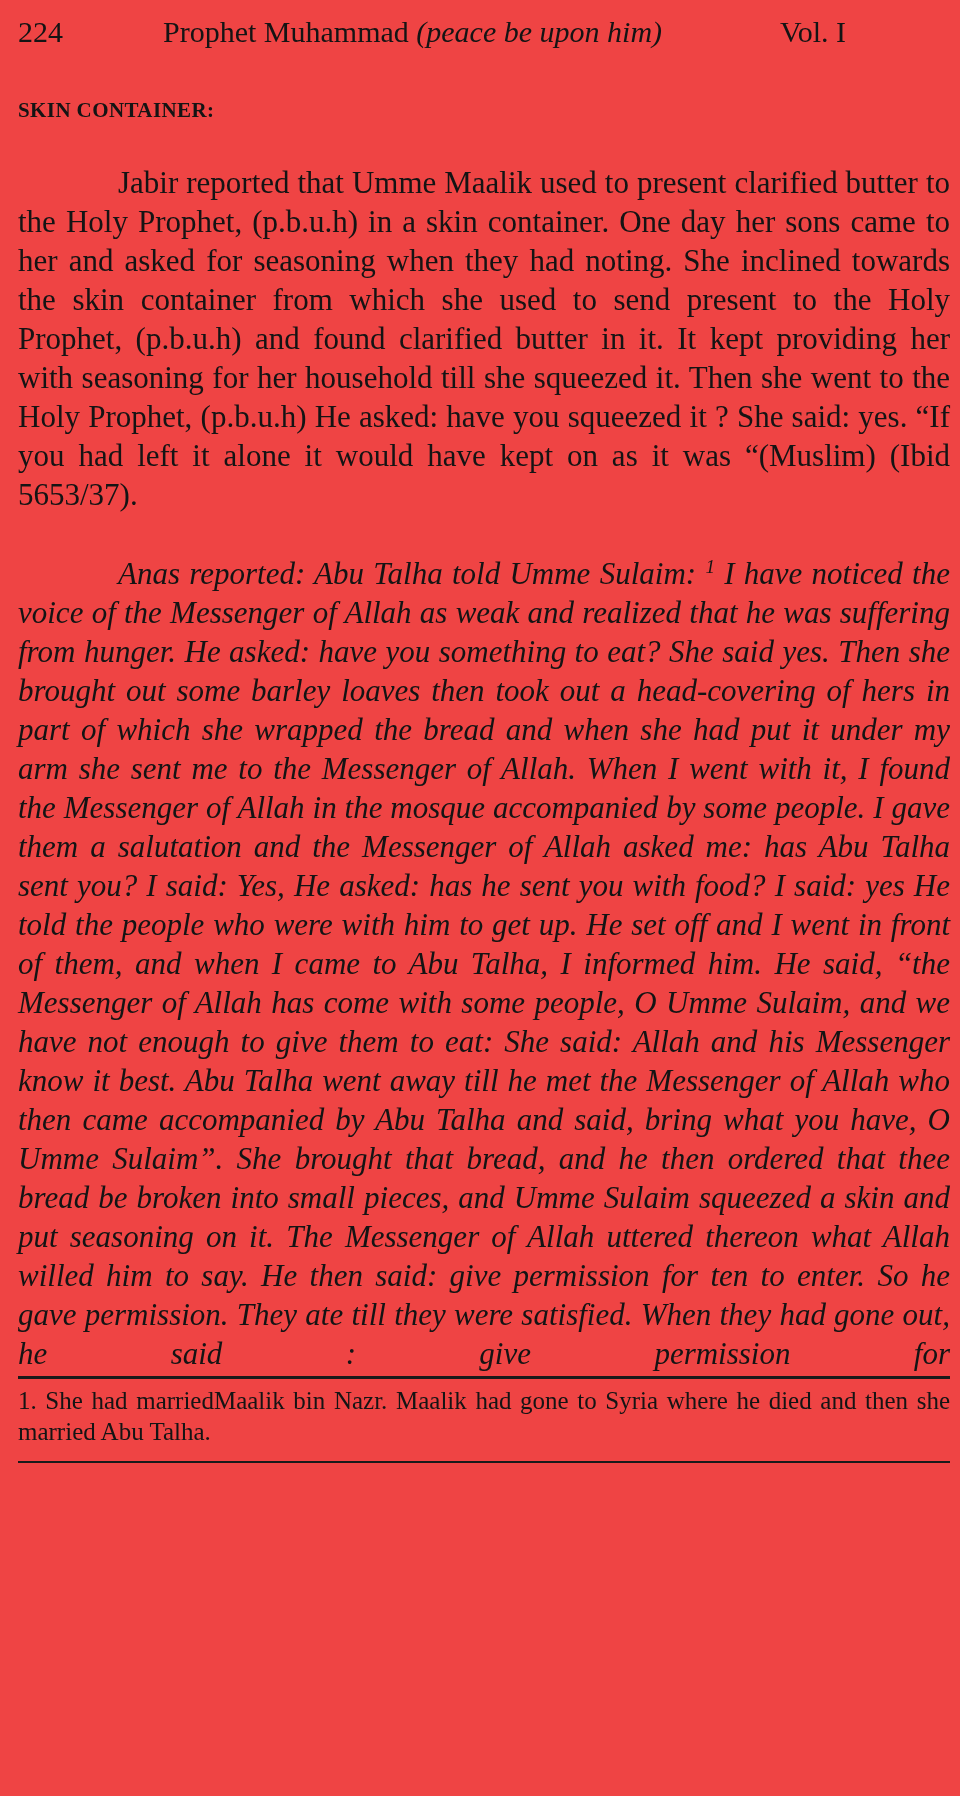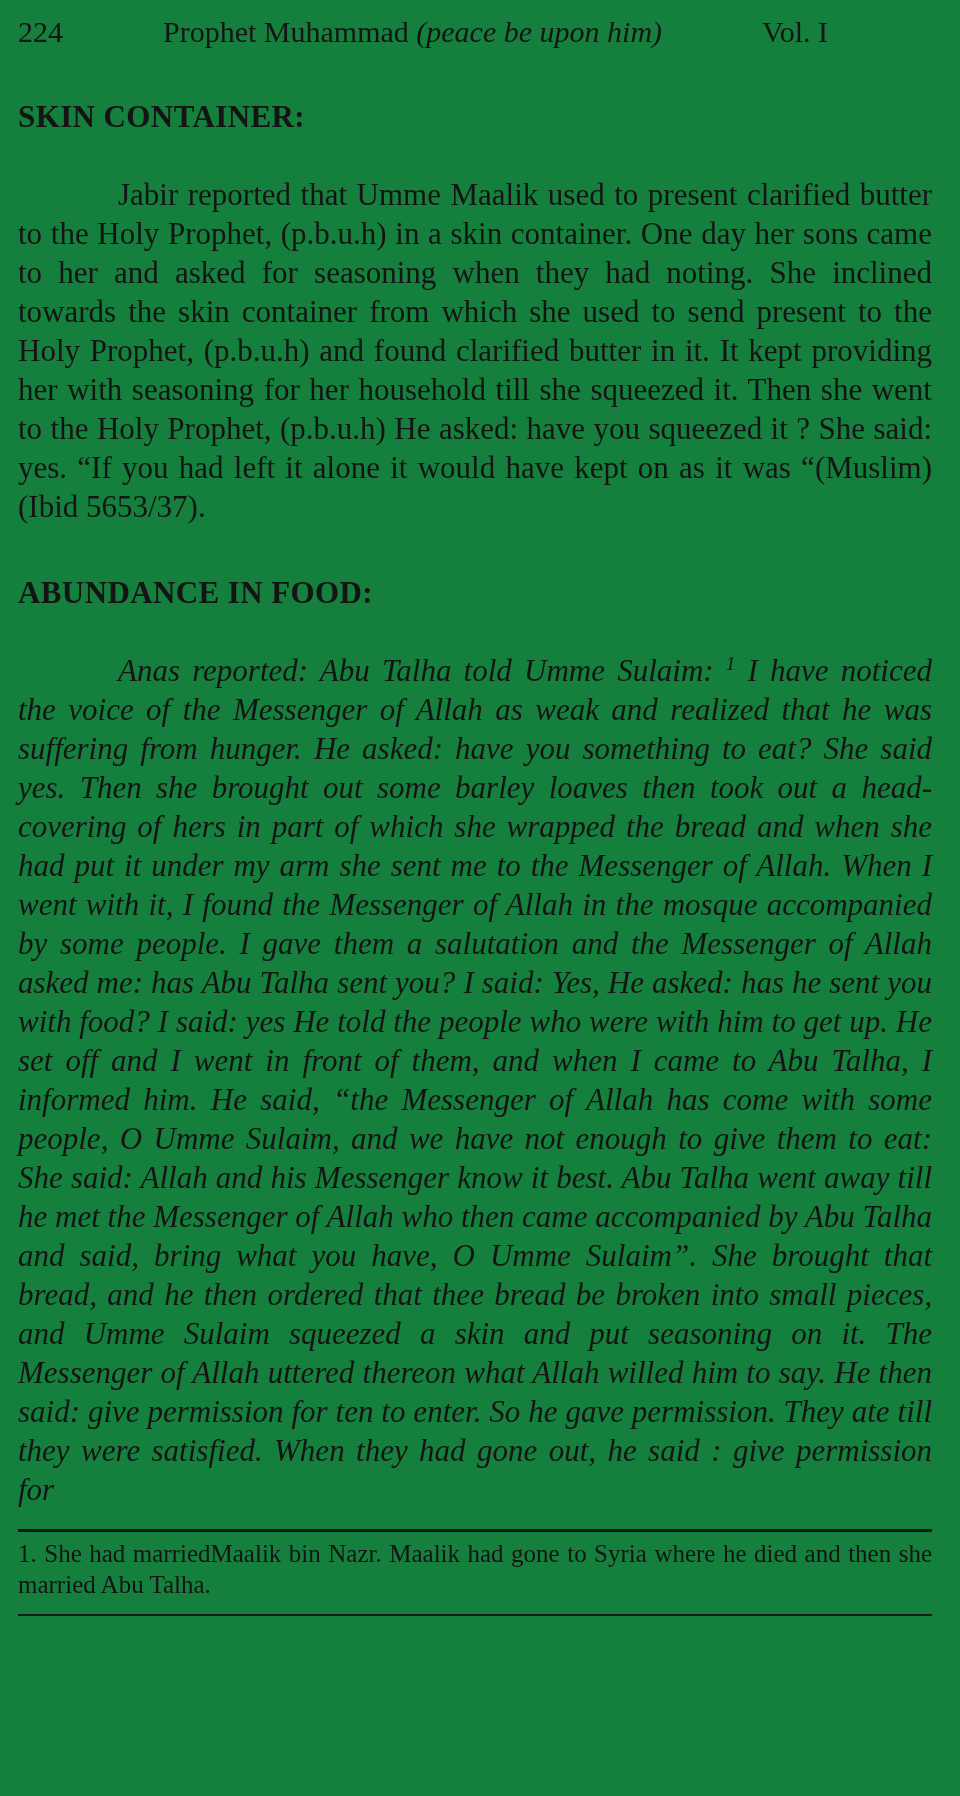--- a/index.html
+++ b/index.html
@@ -5,56 +5,56 @@
   * { margin: 0; padding: 0; box-sizing: border-box; }
   html, body { background: #ffffff; }
   body {
     width: 960px;
     font-family: "Liberation Serif", "DejaVu Serif", serif;
     color: #141414;
   }
   .page {
     width: 960px;
     height: 1796px;
-    background: #15803d;
-    padding: 12px 28px 0 18px;
+    background: #ef4444;
+    padding: 12px 10px 0 18px;
     overflow: hidden;
   }
   .header {
     display: flex;
     align-items: baseline;
     font-size: 30px;
     line-height: 1.2;
     margin-top: 2px;
   }
   .pagenum { flex: 0 0 auto; }
   .running-title { margin-left: 100px; }
   .running-title em { font-style: italic; }
   .vol { margin-left: auto; margin-right: 104px; }
   .heading {
-    font-size: 31px;
+    font-size: 21px;
     font-weight: bold;
     letter-spacing: 0.4px;
     margin-top: 48px;
     line-height: 1.2;
   }
   .body {
     font-size: 31px;
     line-height: 39px;
     text-align: justify;
     text-indent: 100px;
     margin-top: 40px;
   }
   .body.justify-last { text-align-last: justify; font-style: italic; }
   sup.fnref {
     font-size: 19px;
     line-height: 0;
     vertical-align: 11px;
   }
-  .footnote-area { margin-top: 20px; }
+  .footnote-area { margin-top: 3px; }
   .fn-rule { border-top: 3px solid #1a1a1a; }
   .fn-text {
     font-size: 25px;
     line-height: 31px;
     padding-top: 6px;
     text-align: justify;
   }
   .bottom-rule { border-top: 2px solid #1a1a1a; margin-top: 14px; }
 </style>
 </head>
@@ -65,21 +65,20 @@
   <header class="header">
     <span class="pagenum">224</span>
     <span class="running-title"><span>Prophet Muhammad </span><em>(peace be upon him)</em></span>
     <span class="vol">Vol. I</span>
   </header>
 
   <h2 class="heading">SKIN CONTAINER:</h2>
 
   <p class="body">Jabir reported that Umme Maalik used to present clarified butter to the Holy Prophet, (p.b.u.h) in a skin container. One day her sons came to her and asked for seasoning when they had noting. She inclined towards the skin container from which she used to send present to the Holy Prophet, (p.b.u.h) and found clarified butter in it. It kept providing her with seasoning for her household till she squeezed it. Then she went to the Holy Prophet, (p.b.u.h) He asked: have you squeezed it ? She said: yes. “If you had left it alone it would have kept on as it was “(Muslim) (Ibid 5653/37).</p>
 
-  <h2 class="heading">ABUNDANCE IN FOOD:</h2>
 
   <p class="body justify-last"><span>Anas reported: Abu Talha told Umme Sulaim: </span><sup class="fnref">1</sup><span> I have noticed the voice of the Messenger of Allah as weak and realized that he was suffering from hunger. He asked: have you something to eat? She said yes. Then she brought out some barley loaves then took out a head-covering of hers in part of which she wrapped the bread and when she had put it under my arm she sent me to the Messenger of Allah. When I went with it, I found the Messenger of Allah in the mosque accompanied by some people. I gave them a salutation and the Messenger of Allah asked me: has Abu Talha sent you? I said: Yes, He asked: has he sent you with food? I said: yes He told the people who were with him to get up. He set off and I went in front of them, and when I came to Abu Talha, I informed him. He said, “the Messenger of Allah has come with some people, O Umme Sulaim, and we have not enough to give them to eat: She said: Allah and his Messenger know it best. Abu Talha went away till he met the Messenger of Allah who then came accompanied by Abu Talha and said, bring what you have, O Umme Sulaim”. She brought that bread, and he then ordered that thee bread be broken into small pieces, and Umme Sulaim squeezed a skin and put seasoning on it. The Messenger of Allah uttered thereon what Allah willed him to say. He then said: give permission for ten to enter. So he gave permission. They ate till they were satisfied. When they had gone out, he said : give permission for</span></p>
 
   <footer class="footnote-area">
     <div class="fn-rule"></div>
     <p class="fn-text">1. She had marriedMaalik bin Nazr. Maalik had gone to Syria where he died and then she married Abu Talha.</p>
     <div class="bottom-rule"></div>
   </footer>
 
 </div>

